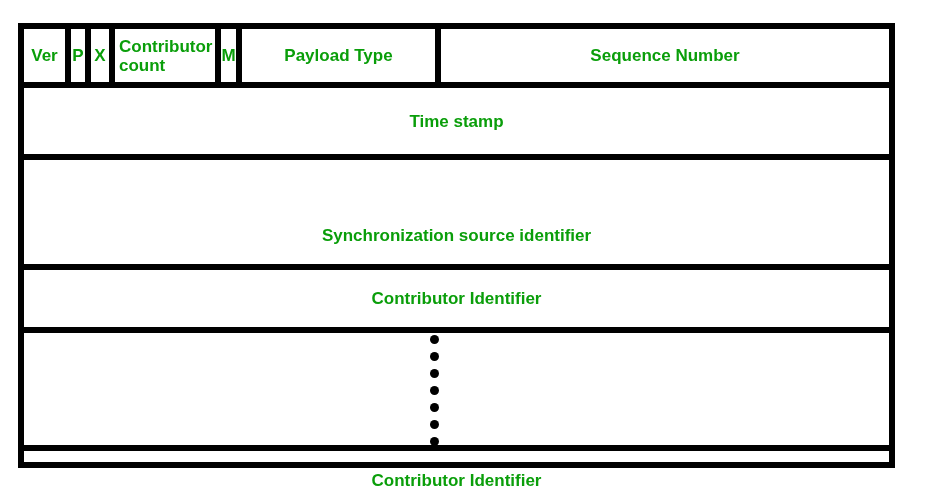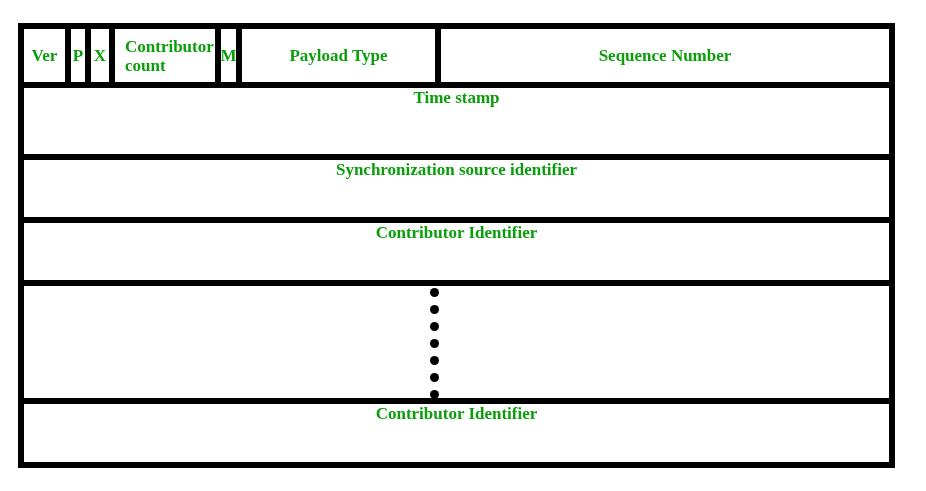--- a/index.html
+++ b/index.html
@@ -5,21 +5,21 @@
   html, body {
     margin: 0;
     padding: 0;
     background: #ffffff;
   }
   .canvas {
     position: relative;
     width: 926px;
     height: 491px;
     background: #ffffff;
-    font-family: Liberation Serif, serif;
+    font-family: Liberation Sans, sans-serif;
     overflow: hidden;
   }
   .packet-table {
     position: absolute;
     left: 18px;
     top: 23px;
     width: 877px;
     height: 445px;
     border: 6px solid #000000;
     box-sizing: border-box;
@@ -60,30 +60,31 @@
   .c-sn  { flex: 1 1 auto; }
   .label {
     color: #0a9e0a;
     font-weight: 700;
     font-size: 17px;
     line-height: 19px;
     white-space: nowrap;
   }
   .c-cc .label {
     white-space: normal;
-    padding-left: 10px;
+    padding-left: 4px;
     text-align: left;
     width: 104px;
   }
   .simple-row {
     display: flex;
+    align-items: center;
     justify-content: center;
   }
   .r-timestamp { height: 72px; } 
-  .r-sync      { height: 63px; } 
+  .r-sync      { height: 63px; margin-top: 47px; } 
   .r-contrib1  { height: 63px; } 
   .r-dots      { height: 118px; position: relative; } 
   .r-contrib2  { height: 58px; }
   .dots-col {
     position: absolute;
     left: 406px;
     top: 2px;
     display: flex;
     flex-direction: column;
     gap: 8px;

